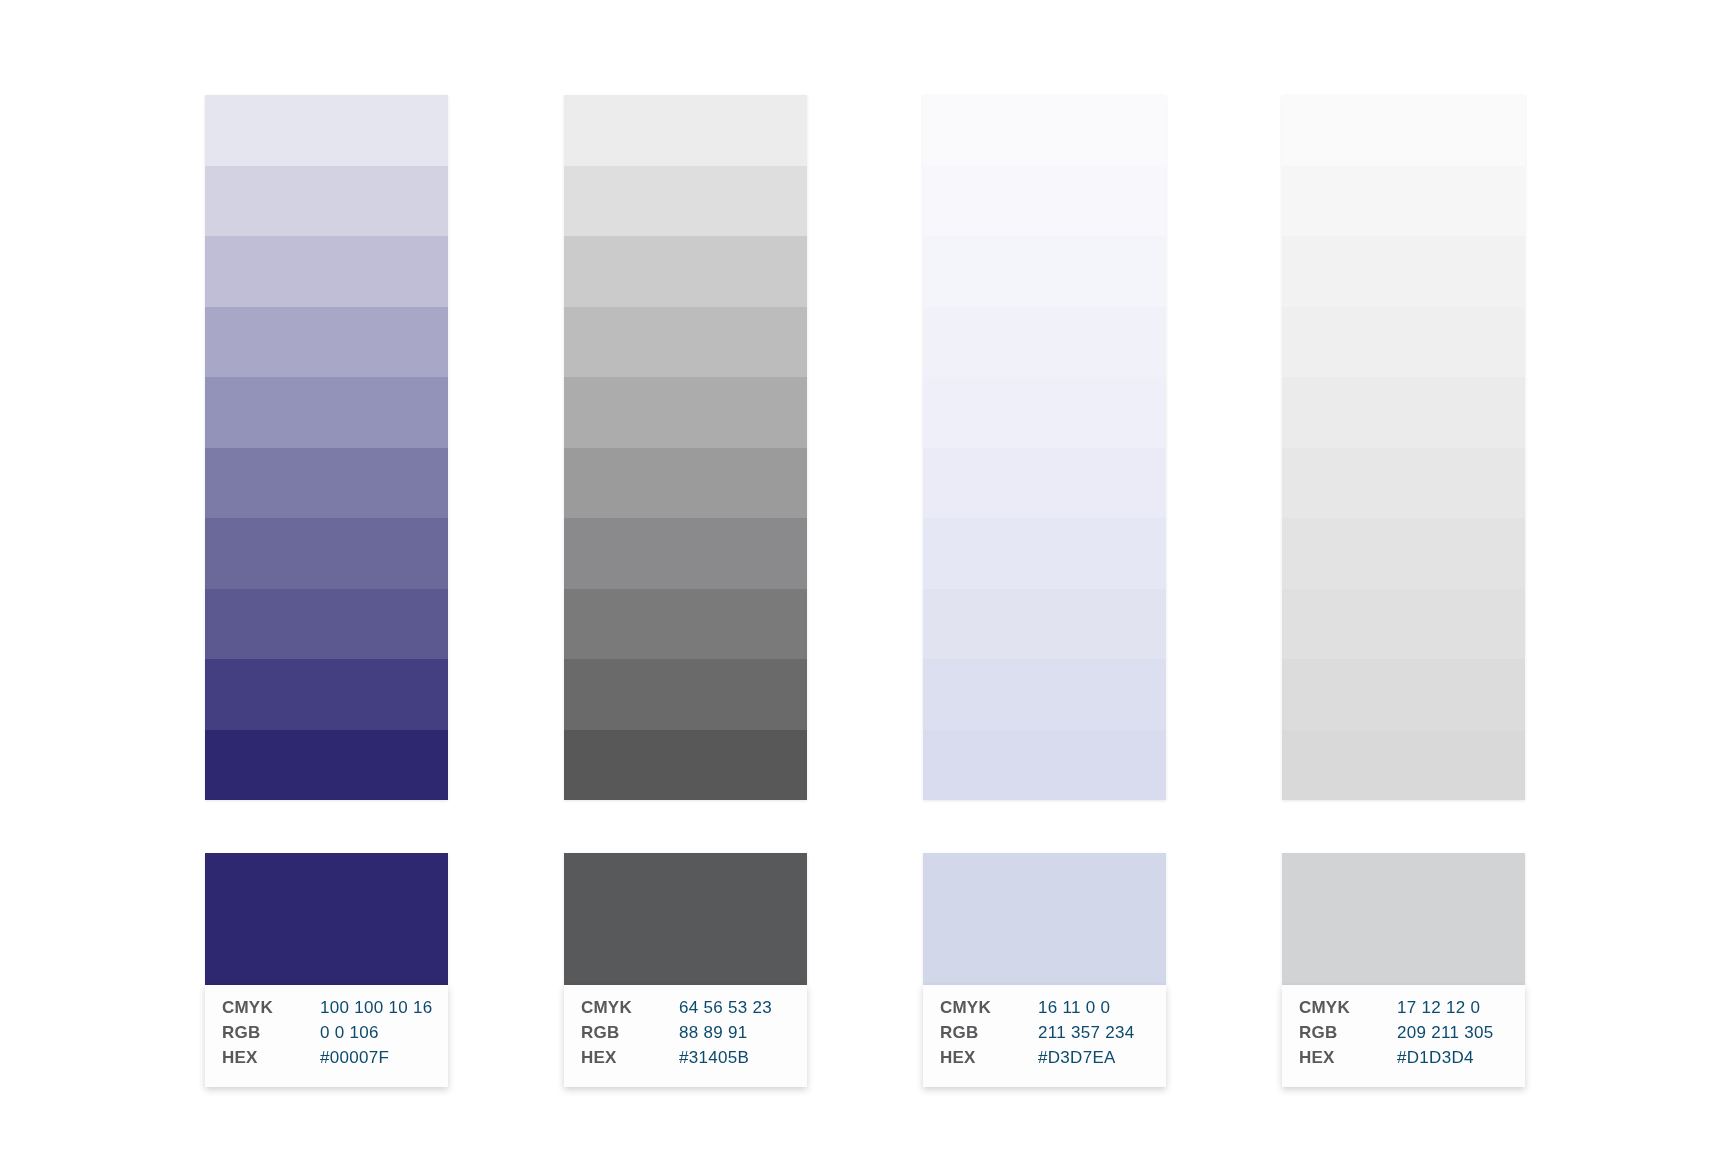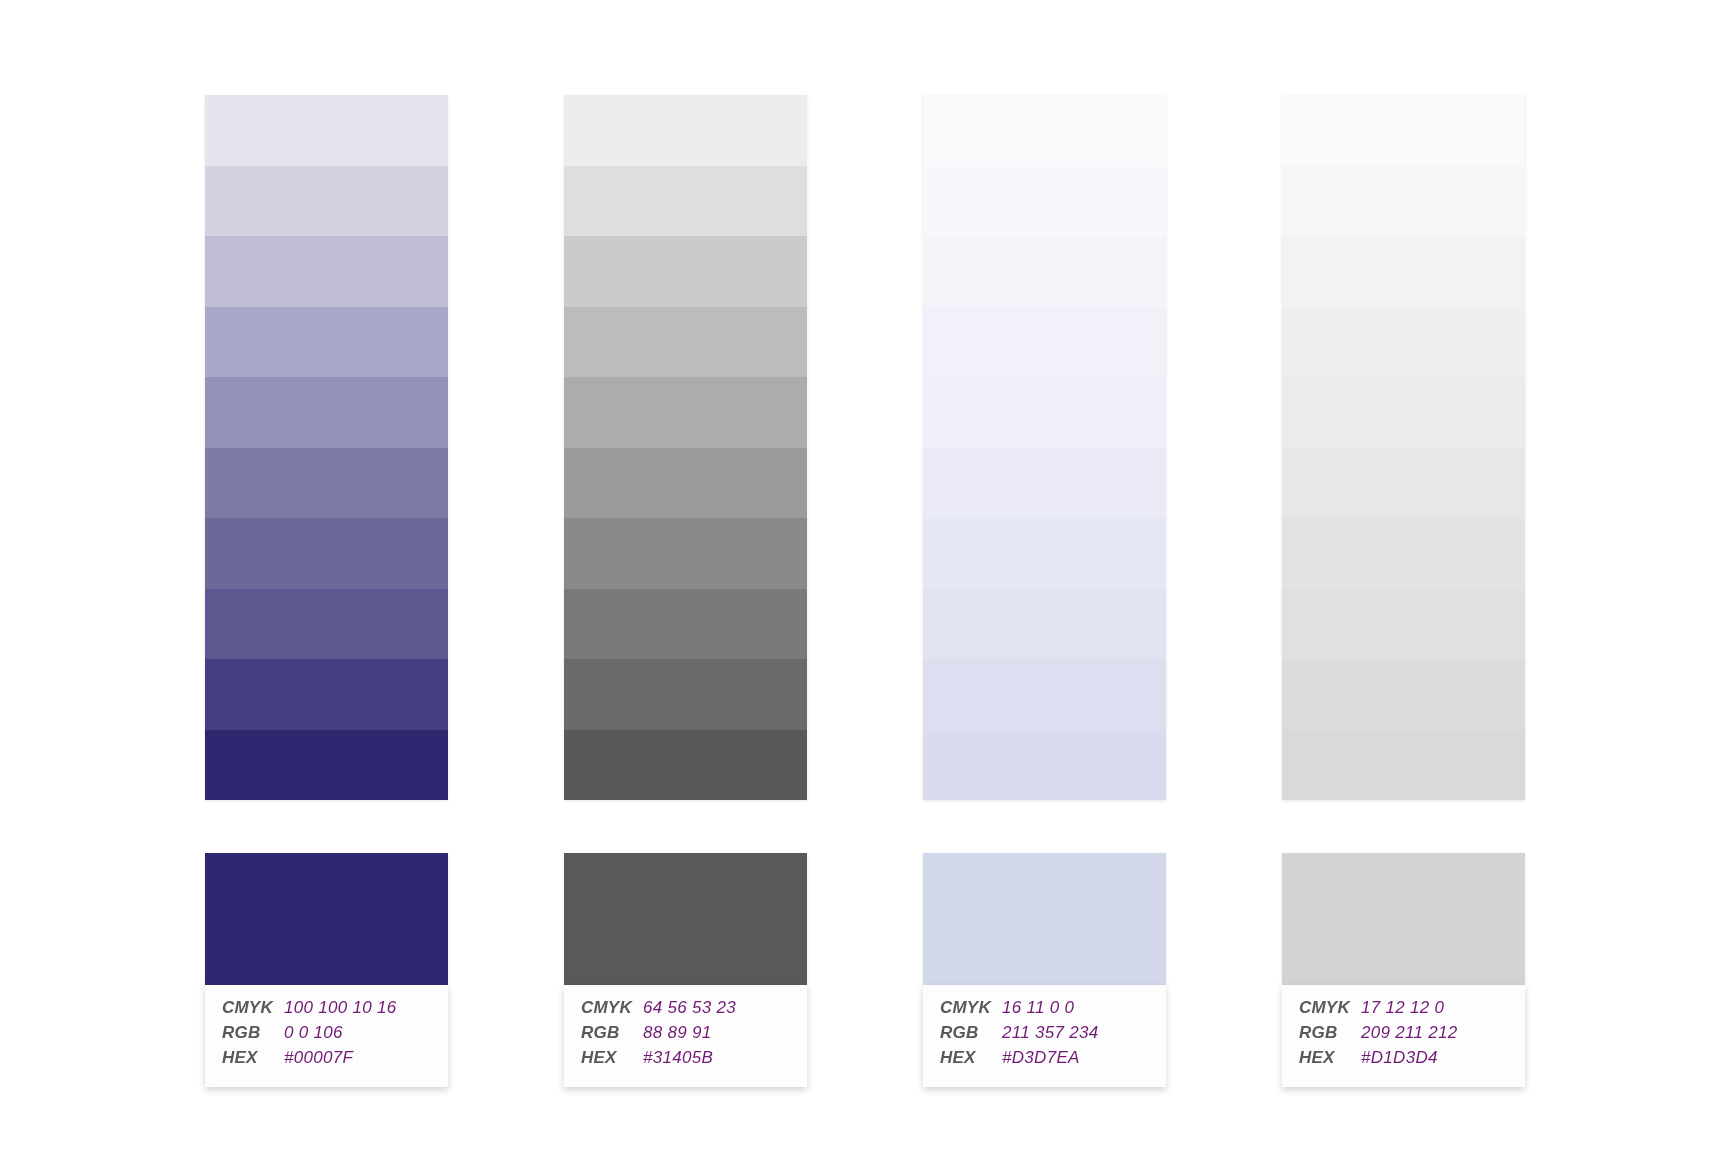--- a/index.html
+++ b/index.html
@@ -10,21 +10,20 @@
     width: 1720px;
     height: 1165px;
     background: #ffffff;
     font-family: "Liberation Sans", sans-serif;
     overflow: hidden;
   }
   .sheet {
     position: relative;
     width: 1648px;
     height: 1165px;
-    font-style: italic;
   }
   .palette-row {
     position: absolute;
     left: 205px;
     top: 95px;
     display: flex;
     gap: 116px;
   }
   .palette-column {
     width: 243px;
@@ -63,22 +62,23 @@
   .info-label {
     font-weight: bold;
     font-size: 17px;
     color: #58595b;
     width: 62px;
     flex: none;
     letter-spacing: 0.2px;
   }
   .info-value {
     font-size: 17px;
-    color: #701a75;
+    color: #0c4a6e;
     letter-spacing: 0.3px;
+    margin-left: 36px;
   }
 </style>
 </head>
 <body>
 
 <div class="sheet">
   <div class="palette-row" id="palette-row">
       <div class="palette-column">
         <div class="tint-ladder">
           <div class="tint-step" style="background: rgb(229, 229, 239);"></div>
@@ -180,21 +180,21 @@
           <div class="tint-step" style="background: rgb(217, 217, 217);"></div>
         </div>
         <div class="base-swatch" style="background: rgb(209, 211, 212);"></div>
         <div class="info-card">
           <div class="info-line">
             <span class="info-label">CMYK</span>
             <span class="info-value">17 12 12 0</span>
           </div>
           <div class="info-line">
             <span class="info-label">RGB</span>
-            <span class="info-value">209 211 212</span>
+            <span class="info-value">209 211 305</span>
           </div>
           <div class="info-line">
             <span class="info-label">HEX</span>
             <span class="info-value">#D1D3D4</span>
           </div>
         </div>
       </div>
     </div>
 </div>
 

